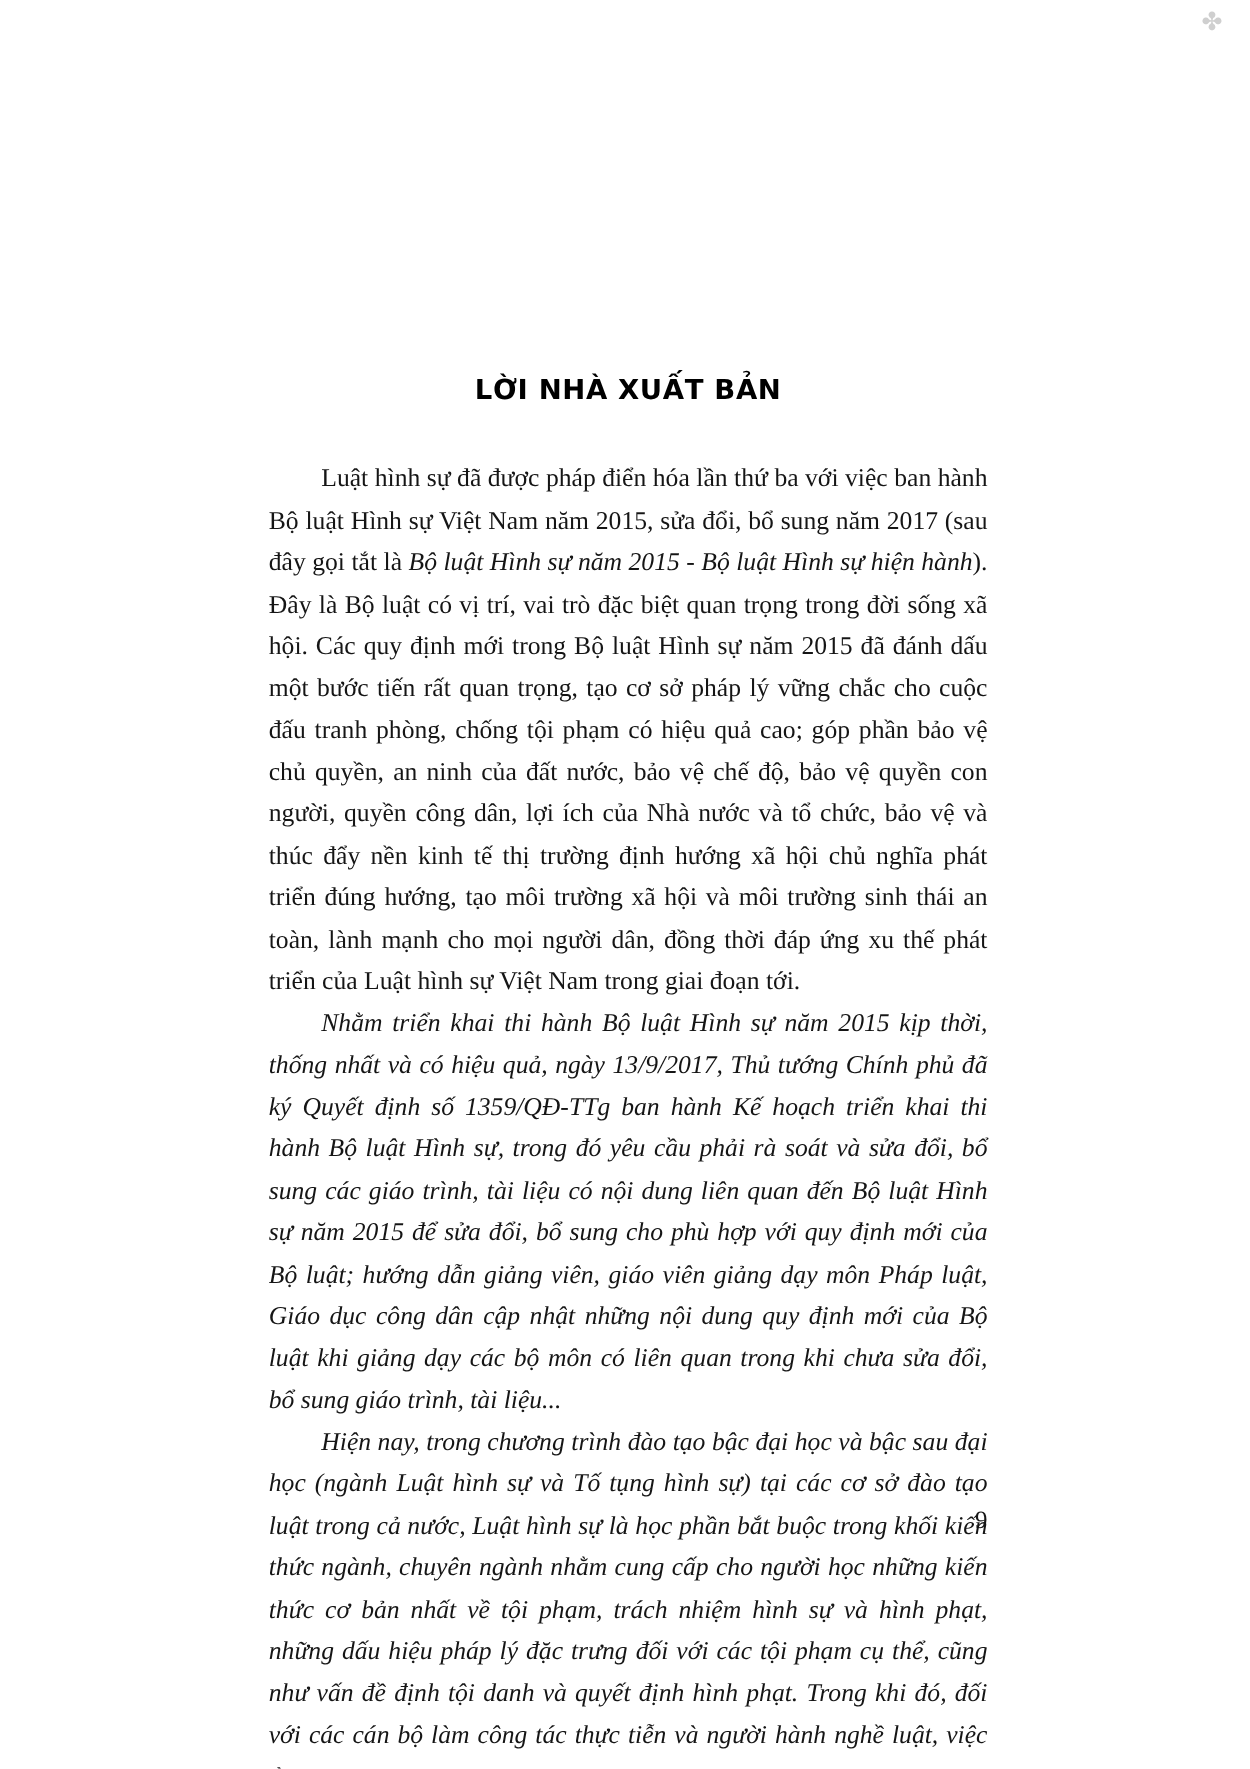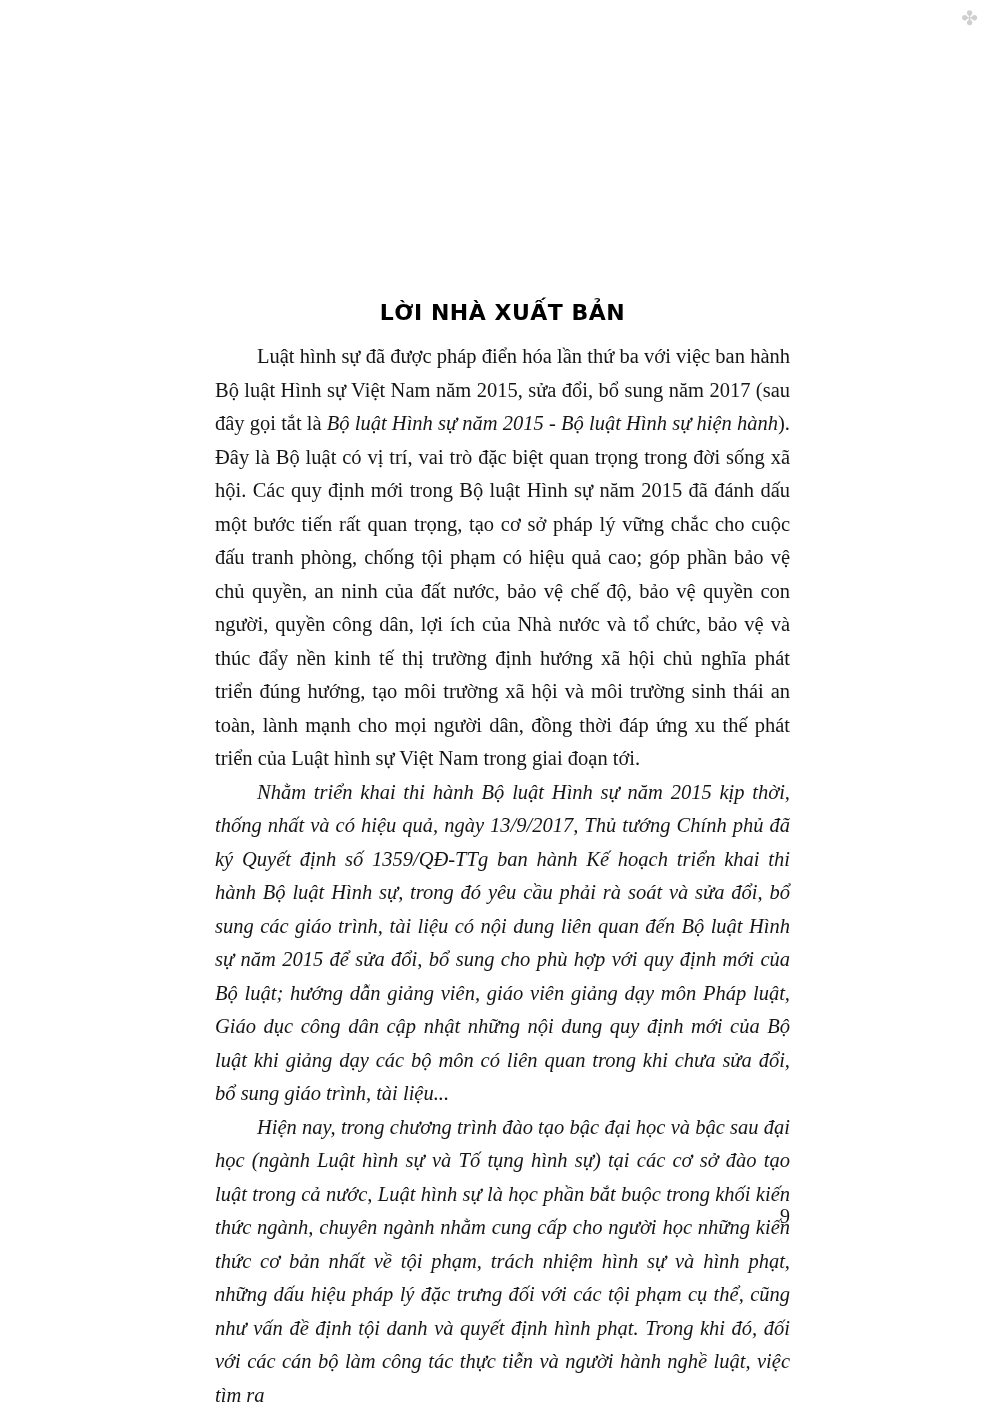--- a/index.html
+++ b/index.html
@@ -30,21 +30,21 @@
     left: 215px;
     top: 300px;
     width: 575px;
   }
   .doc-title {
     font-family: "DejaVu Sans", sans-serif;
     font-weight: bold;
     font-size: 22px;
     letter-spacing: 0.5px;
     text-align: center;
-    margin: 0 0 15px 0;
+    margin: 0 0 42px 0;
     color: #000000;
   }
   p.body-par {
     margin: 0;
     text-align: justify;
     text-justify: inter-word;
     font-size: 20.5px;
     line-height: 33.5px;
     text-indent: 42px;
     color: #151515;

